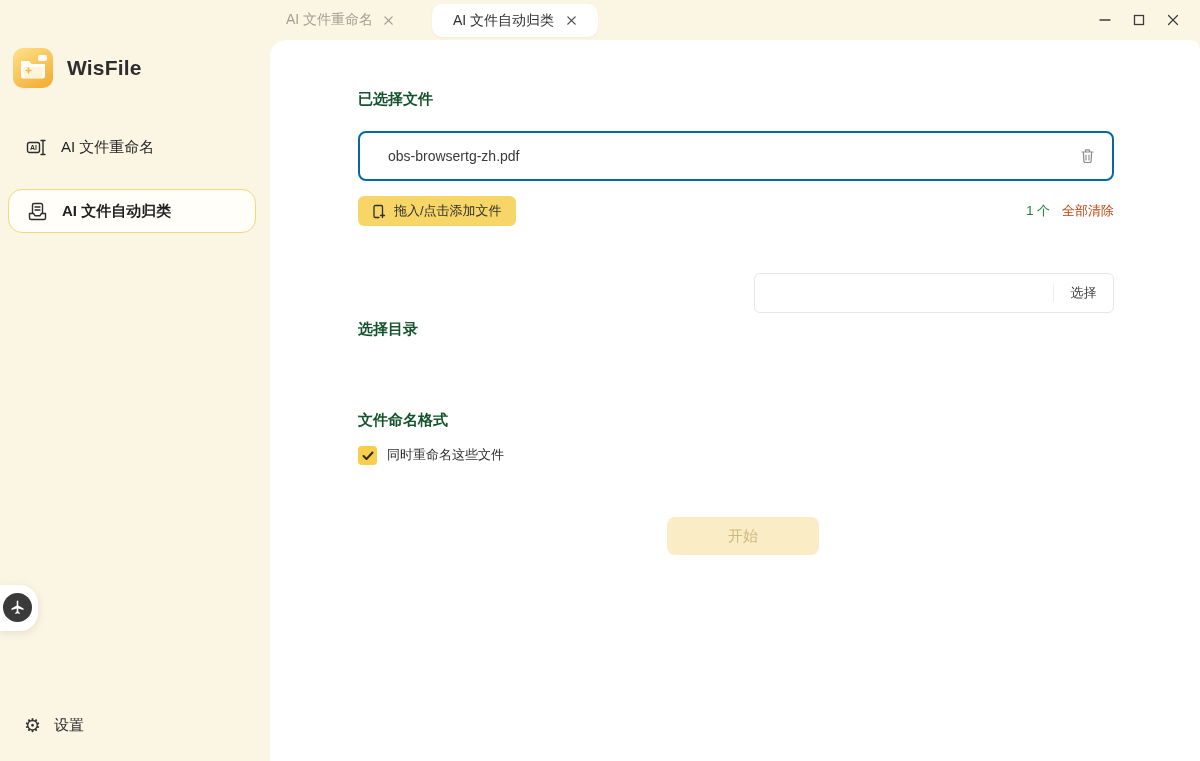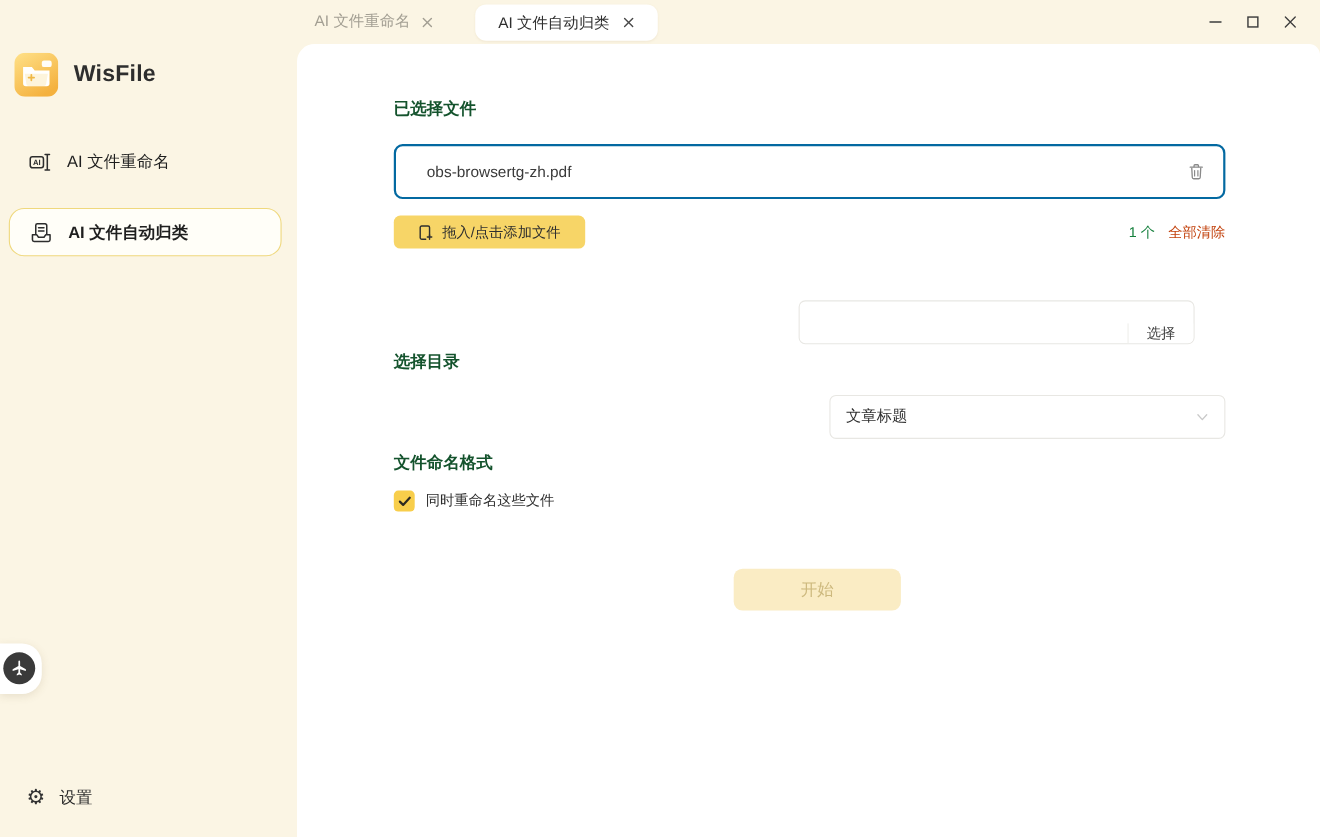--- a/index.html
+++ b/index.html
@@ -72,32 +72,32 @@
     background:#fff; border:2px solid #0369a1; border-radius:8px;
     display:flex; align-items:center;
   }
   .file-name { margin-left:28px; font-size:14px; color:#3a3a3a; flex:1; }
   .trash-btn { width:50px; height:48px; display:flex; align-items:center; justify-content:center; cursor:pointer; }
 
   .add-row { position:absolute; left:88px; top:156px; width:756px; height:30px; }
   .add-btn {
     position:absolute; left:0; top:0; height:30px;
     background:#F7D567; border:none; border-radius:6px;
-    display:flex; align-items:center; gap:8px; padding:0 22px;
+    display:flex; align-items:center; gap:8px; padding:0 14px;
     font-size:13px; color:#2f2f2f; cursor:pointer;
     font-family:inherit;
   }
   .file-meta { position:absolute; right:0; top:0; height:30px; display:flex; align-items:center; gap:12px; font-size:13px; }
   .file-count { color:#15803d; }
   .clear-all { color:#c2410c; cursor:pointer; }
 
   .dir-group {
-    position:absolute; left:456px; top:233px; width:360px; height:40px;
+    position:absolute; left:484px; top:233px; width:360px; height:40px;
     border:1px solid #E8E7E3; border-radius:6px; background:#fff;
-    display:flex; align-items:flex-end; overflow:hidden;flex-direction:column;
+    display:flex; align-items:center; overflow:hidden;
   }
   .dir-input { flex:1; border:none; outline:none; padding:0 12px; font-size:14px; font-family:inherit; color:#333; background:transparent; }
   .choose-btn {
     width:60px; border:none; border-left:1px solid #EFEFEC; background:#fff;
     font-size:13px; color:#3f3f3f; cursor:pointer; font-family:inherit;
   }
 
   .select-box {
     position:absolute; left:484px; top:319px; width:360px; height:40px;
     border:1px solid #E8E7E3; border-radius:6px; background:#fff;
@@ -247,28 +247,20 @@
     </div>
   </div>
 
   <div class="section-label" style="top:280px;">选择目录</div>
   <div class="dir-group">
     <input class="dir-input" type="text" value="" style="">
     <button class="choose-btn">选择</button>
   </div>
 
   <div class="section-label" style="top:371px;">文件命名格式</div>
-  <div class="select-box">
-    <span class="select-value">文章标题</span>
-    <span class="select-chevron">
-      <svg width="12" height="12" viewBox="0 0 12 12">
-          <path d="M2 4 L6 8.5 L10 4" fill="none" stroke="#C9C9C9" stroke-width="1.2" stroke-linecap="round" stroke-linejoin="round"></path>
-        </svg>
-    </span>
-  </div>
 
   <div class="check-row">
     <span class="checkbox">
       <svg width="12" height="10" viewBox="0 0 12 10">
           <path d="M1.5 5 L4.5 8 L10.5 1.5" fill="none" stroke="#2e2a20" stroke-width="2" stroke-linecap="round" stroke-linejoin="round"></path>
         </svg>
     </span>
     <span class="check-label">同时重命名这些文件</span>
   </div>
 

